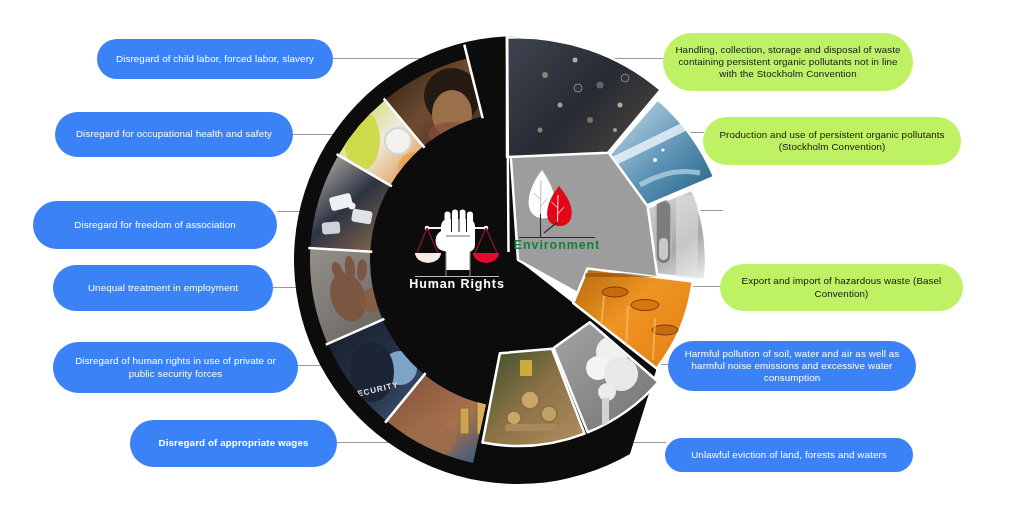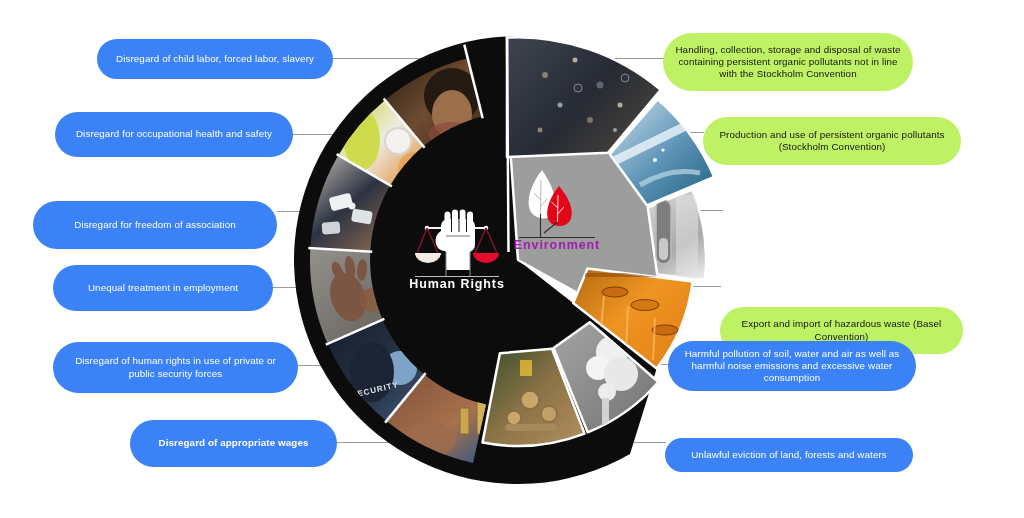--- a/index.html
+++ b/index.html
@@ -7,21 +7,21 @@
          font-family:"Liberation Sans",sans-serif;}
   .connector{position:absolute;height:1px;background:#9a9a9a;}
   .pill{position:absolute;display:flex;align-items:center;justify-content:center;
         text-align:center;font-size:9.8px;line-height:1.25;border-radius:40px;
         padding:3px 12px;box-sizing:border-box;letter-spacing:.1px;}
   .pill.black{background:#3b82f6;color:#ffffff;}
   .pill.gray{background:#bef264;color:#141414;}
   .hub-label{position:absolute;width:140px;text-align:center;font-weight:bold;
              font-size:12.5px;letter-spacing:.9px;}
   .hub-label.hr{left:387px;top:277px;color:#ffffff;}
-  .hub-label.env{left:487px;top:238px;color:#a21caf;}
+  .hub-label.env{left:487px;top:238px;color:#15803d;}
   svg{position:absolute;left:0;top:0;}
 </style>
 </head>
 <body>
 
 <div class="stage">
 
   <div class="connector" style="left:333px;top:58px;width:113px;"></div>
   <div class="connector" style="left:293px;top:134px;width:95px;"></div>
   <div class="connector" style="left:277px;top:211px;width:65px;"></div>
@@ -300,17 +300,17 @@
 
   <div class="pill black" style="left:97px;top:39px;width:236px;height:40px;">Disregard of child labor, forced labor, slavery</div>
   <div class="pill black" style="left:55px;top:112px;width:238px;height:45px;">Disregard for occupational health and safety</div>
   <div class="pill black" style="left:33px;top:201px;width:244px;height:48px;">Disregard for freedom of association</div>
   <div class="pill black" style="left:53px;top:265px;width:220px;height:46px;">Unequal treatment in employment</div>
   <div class="pill black" style="left:53px;top:342px;width:245px;height:51px;">Disregard of human rights in use of private or public security forces</div>
   <div class="pill black" style="left:130px;top:420px;width:207px;height:47px;font-weight:bold;">Disregard of appropriate wages</div>
 
   <div class="pill gray" style="left:663px;top:33px;width:250px;height:58px;">Handling, collection, storage and disposal of waste containing persistent organic pollutants not in line with the Stockholm Convention</div>
   <div class="pill gray" style="left:703px;top:117px;width:258px;height:48px;">Production and use of persistent organic pollutants (Stockholm Convention)</div>
-  <div class="pill gray" style="left:720px;top:264px;width:243px;height:47px;margin-top:43px;">Export and import of hazardous waste (Basel Convention)</div>
+  <div class="pill gray" style="left:720px;top:264px;width:243px;height:47px;">Export and import of hazardous waste (Basel Convention)</div>
   <div class="pill black" style="left:668px;top:341px;width:248px;height:50px;">Harmful pollution of soil, water and air as well as harmful noise emissions and excessive water consumption</div>
   <div class="pill black" style="left:665px;top:438px;width:248px;height:34px;">Unlawful eviction of land, forests and waters</div>
 
 </div>
 
 </body></html>

